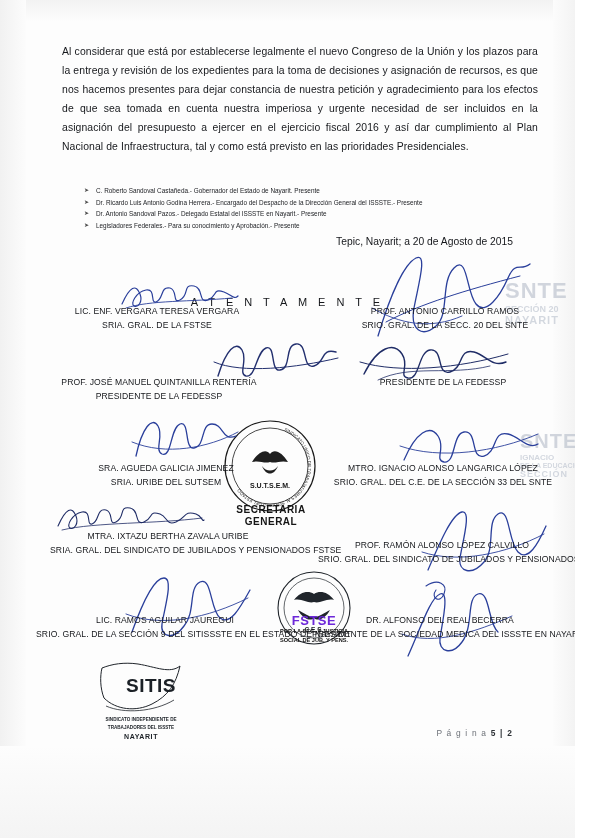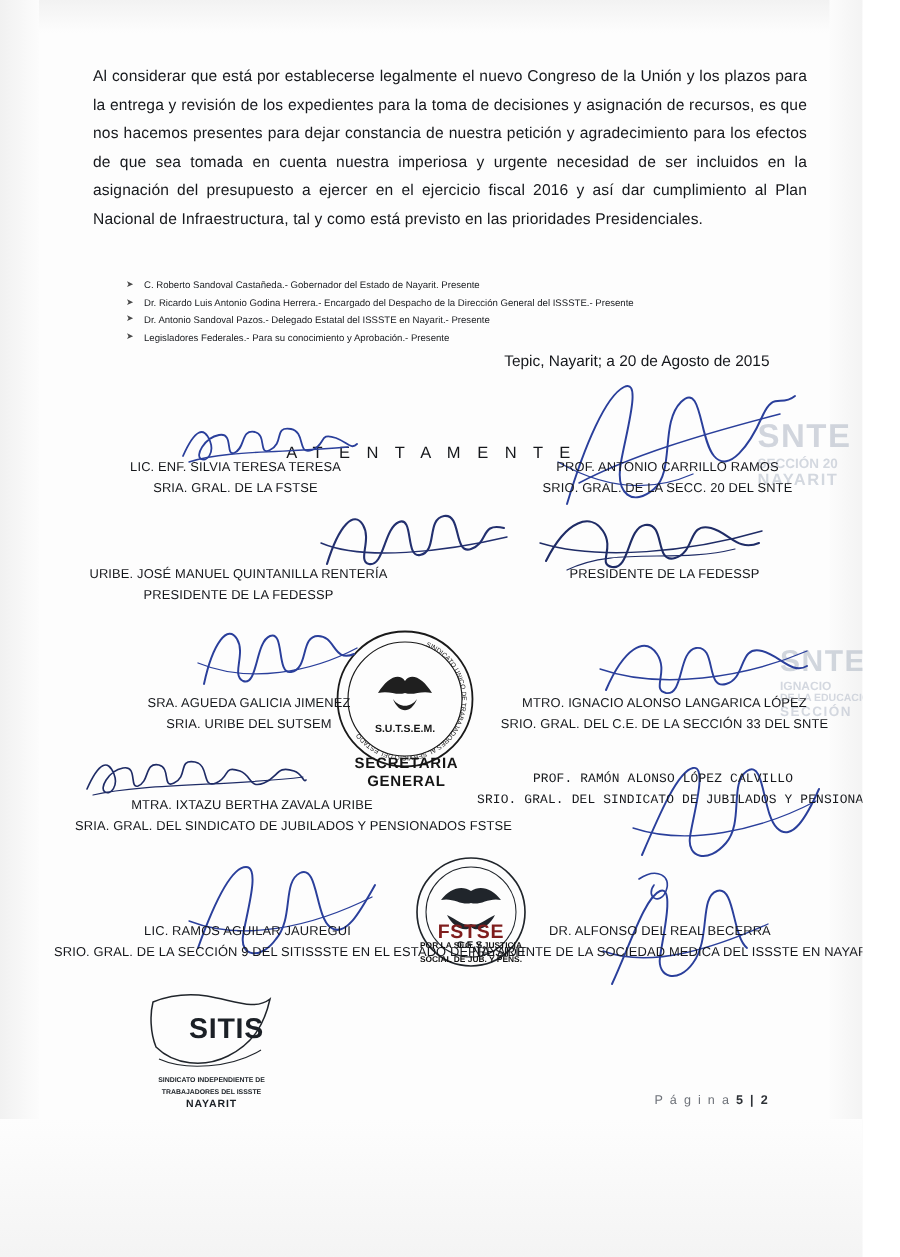--- a/index.html
+++ b/index.html
@@ -193,21 +193,21 @@
 
   <div class="ink" style="left:370px; top:246px;">
     <svg width="170" height="100" viewBox="0 0 170 100">
       <path d="M8,90 C20,50 34,18 46,12 C58,6 48,40 44,62 C40,84 52,92 66,80 C80,68 70,36 84,22 C98,8 96,46 106,58 C116,70 130,50 138,32 C146,14 150,26 160,18" fill="none" stroke="#2a3f9b" stroke-width="1.3" stroke-linecap="round"></path>
       <path d="M16,76 C50,58 96,44 150,30" fill="none" stroke="#2a3f9b" stroke-width="1" stroke-linecap="round"></path>
       <path d="M2,62 C30,78 60,84 92,70" fill="none" stroke="#2a3f9b" stroke-width="0.9" stroke-linecap="round"></path>
     </svg>
   </div>
 
   <div class="sig-block" style="left:42px; top:305px; width:230px;">
-    <span class="l">LIC. ENF. SILVIA TERESA TERESA</span>
+    <span class="l">LIC. ENF. VERGARA TERESA VERGARA</span>
     <span class="l">SRIA. GRAL. DE LA FSTSE</span>
   </div>
 
   <div class="sig-block" style="left:330px; top:305px; width:230px;">
     <span class="l">PROF. ANTONIO CARRILLO RAMOS</span>
     <span class="l">SRIO. GRAL. DE LA SECC. 20 DEL SNTE</span>
   </div>
 
   <div class="ink" style="left:212px; top:332px;">
     <svg width="130" height="52" viewBox="0 0 130 52">
@@ -218,21 +218,21 @@
 
   <div class="ink" style="left:360px; top:336px;">
     <svg width="150" height="48" viewBox="0 0 150 48">
       <path d="M4,38 C18,10 34,6 42,18 C50,30 38,40 48,42 C60,44 58,16 70,14 C84,12 76,40 90,36 C104,32 98,12 114,16 C126,19 132,32 146,26" fill="none" stroke="#1f2c66" stroke-width="1.4" stroke-linecap="round"></path>
       <path d="M0,26 C40,38 100,32 148,18" fill="none" stroke="#1f2c66" stroke-width="1" stroke-linecap="round"></path>
       <path d="M18,44 C50,28 90,40 130,30" fill="none" stroke="#1f2c66" stroke-width="0.8" stroke-linecap="round"></path>
     </svg>
   </div>
 
   <div class="sig-block" style="left:28px; top:376px; width:262px;">
-    <span class="l">URIBE. JOSÉ MANUEL QUINTANILLA RENTERÍA</span>
+    <span class="l">PROF. JOSÉ MANUEL QUINTANILLA RENTERÍA</span>
     <span class="l">PRESIDENTE DE LA FEDESSP</span>
   </div>
 
   <div class="sig-block" style="left:318px; top:376px; width:250px;">
     <span class="l">PRESIDENTE DE LA FEDESSP</span>
   </div>
 
   <div class="seal" style="left:222px; top:418px; width:96px; height:96px;">
     <svg width="96" height="96" viewBox="0 0 96 96">
       <circle cx="48" cy="48" r="45" fill="none" stroke="#1a1a1a" stroke-width="1.2"></circle>
@@ -288,35 +288,35 @@
       <path d="M10,70 C22,42 34,14 44,12 C54,10 44,44 42,58 C40,72 54,76 66,62 C78,48 68,22 80,14 C92,6 90,42 100,52 C110,62 120,44 128,26" fill="none" stroke="#2a3f9b" stroke-width="1.3" stroke-linecap="round"></path>
       <path d="M4,52 C40,64 88,54 126,34" fill="none" stroke="#2a3f9b" stroke-width="0.9" stroke-linecap="round"></path>
     </svg>
   </div>
 
   <div class="sig-block" style="left:50px; top:530px; width:236px;">
     <span class="l">MTRA. IXTAZU BERTHA ZAVALA URIBE</span>
     <span class="l">SRIA. GRAL. DEL SINDICATO DE JUBILADOS Y PENSIONADOS FSTSE</span>
   </div>
 
-  <div class="sig-block" style="left:318px; top:513px; width:248px;font-family:Liberation Mono, monospace;">
+  <div class="sig-block" style="left:318px; top:539px; width:248px;">
     <span class="l">PROF. RAMÓN ALONSO LÓPEZ CALVILLO</span>
     <span class="l">SRIO. GRAL. DEL SINDICATO DE JUBILADOS Y PENSIONADOS SNTE</span>
   </div>
 
   <div class="seal" style="left:268px; top:556px; width:92px; height:104px;">
     <svg width="92" height="104" viewBox="0 0 92 104">
       <circle cx="46" cy="52" r="36" fill="none" stroke="#20252b" stroke-width="1.1"></circle>
       <circle cx="46" cy="52" r="30" fill="none" stroke="#20252b" stroke-width="0.7"></circle>
       <path d="M26,44 C32,36 40,34 46,38 C52,34 60,36 66,44 C58,42 52,48 46,46 C40,48 34,42 26,44 Z" fill="#20252b"></path>
       <path d="M30,54 C34,62 42,66 46,62 C50,66 58,62 62,54 C54,58 50,62 46,60 C42,62 38,58 30,54 Z" fill="#20252b"></path>
       <text x="46" y="76" text-anchor="middle" font-family="Liberation Sans, sans-serif" font-size="6.5" font-weight="bold" fill="#20252b">C.E.S.</text>
     </svg>
     <div style="position:absolute; left:-12px; top:60px; width:116px; text-align:center; line-height:9px;">
-      <div style="font-size:13px; font-weight:bold; color:#7f1d1d; letter-spacing:0.5px;">FSTSE</div>
+      <div style="font-size:13px; font-weight:bold; color:#6d28d9; letter-spacing:0.5px;">FSTSE</div>
       <div style="font-size:5.6px; font-weight:bold; color:#101010; margin-top:2px;">POR LA SEG. Y JUSTICIA</div>
       <div style="font-size:5.6px; font-weight:bold; color:#101010;">SOCIAL DE JUB. Y PENS.</div>
     </div>
   </div>
 
   <div class="ink" style="left:122px; top:566px;">
     <svg width="130" height="80" viewBox="0 0 130 80">
       <path d="M10,66 C20,38 32,12 42,12 C52,12 42,44 40,58 C38,72 52,74 62,60 C74,46 66,22 78,16 C90,10 88,44 98,52 C108,60 118,42 128,24" fill="none" stroke="#2a3f9b" stroke-width="1.3" stroke-linecap="round"></path>
       <path d="M4,48 C40,62 86,52 126,32" fill="none" stroke="#2a3f9b" stroke-width="0.9" stroke-linecap="round"></path>
     </svg>

